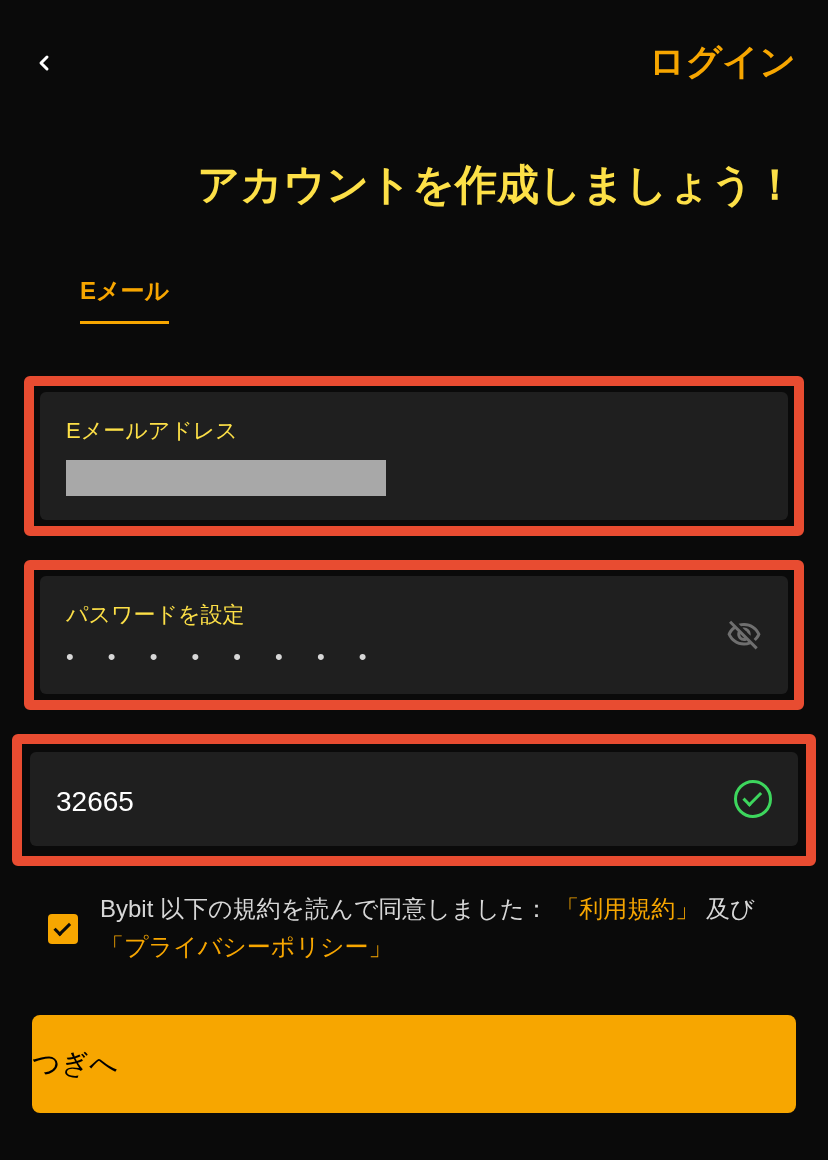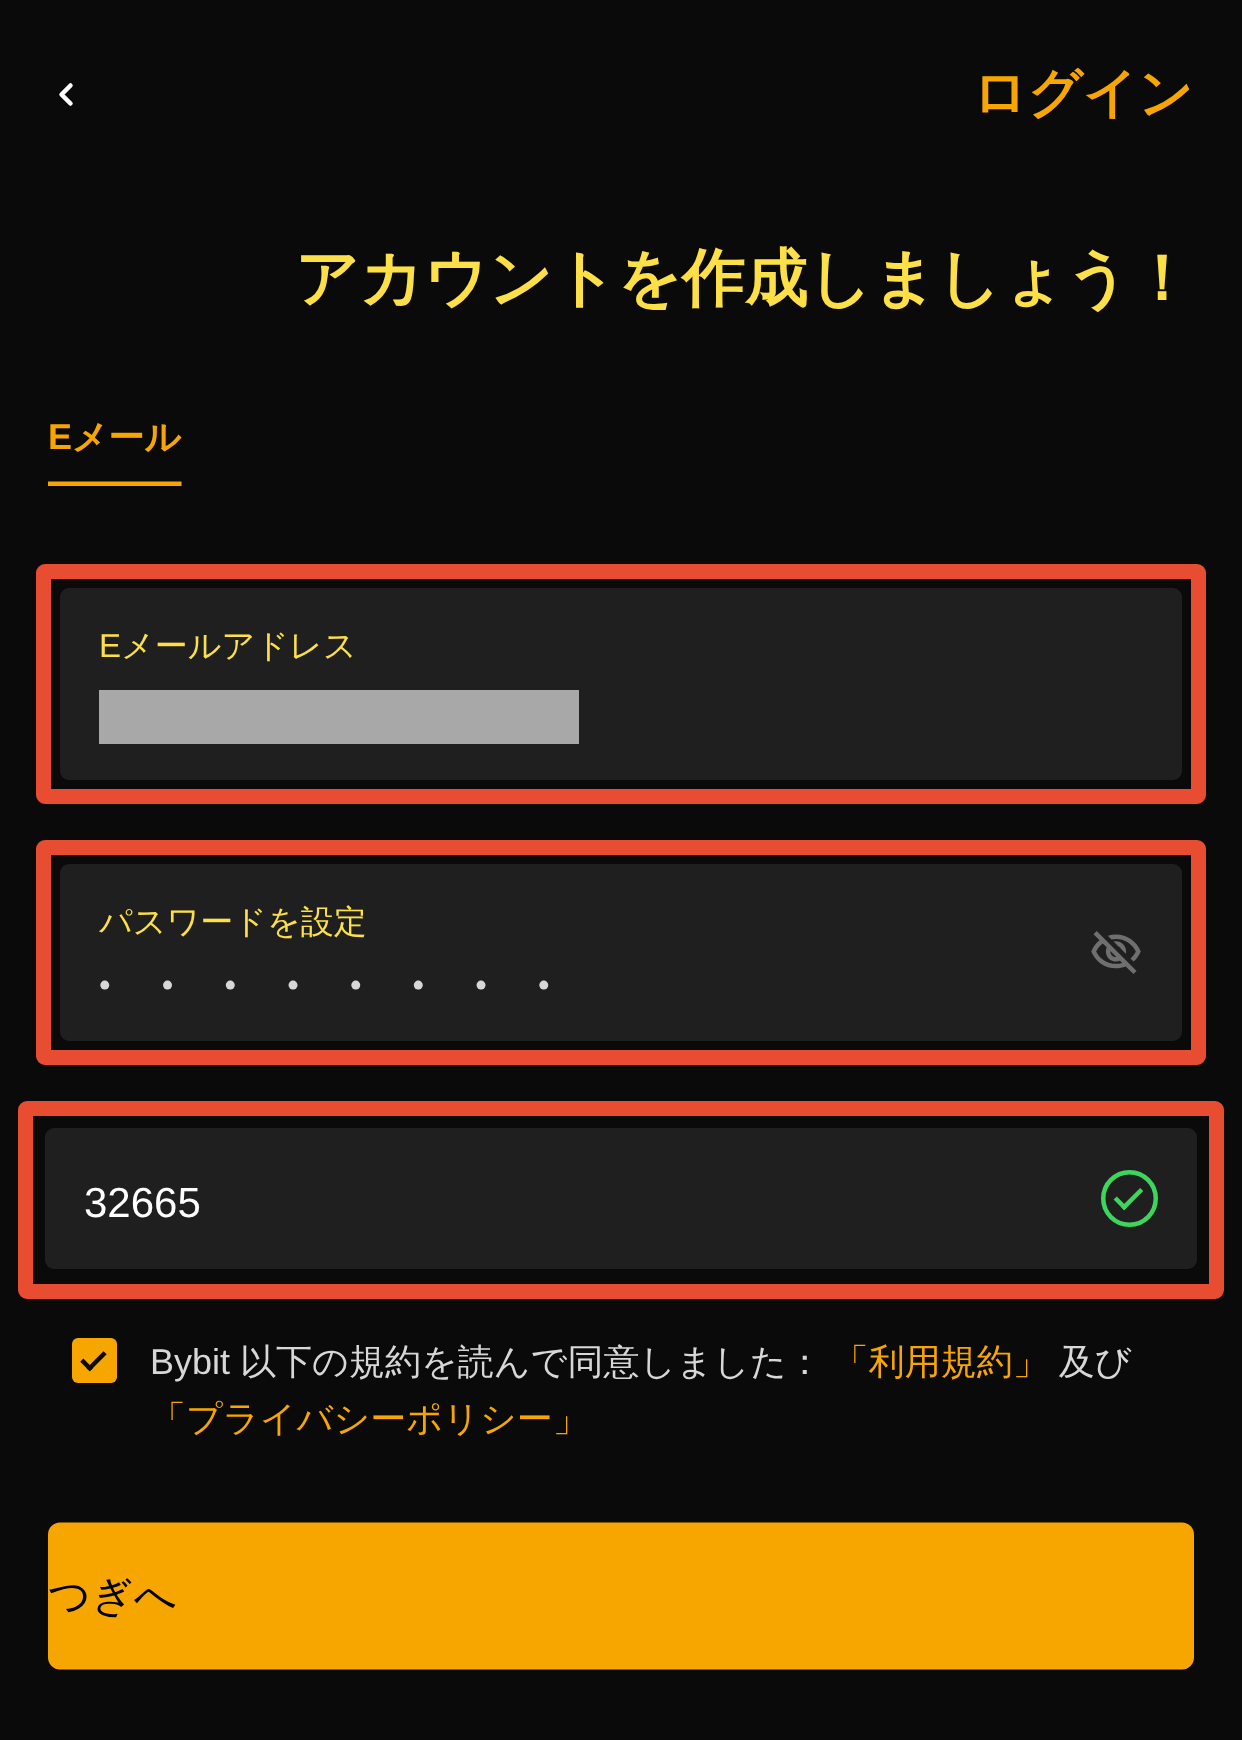--- a/index.html
+++ b/index.html
@@ -36,20 +36,21 @@
       font-size: 42px;
       font-weight: 700;
       color: #fde047;
       padding: 70px 32px 0;
       text-align: right;
     }
     .tabs {
       display: flex;
       gap: 40px;
       padding: 62px 32px 0;
+      margin-left: 48px;
     }
     .tab {
       font-size: 24px;
       font-weight: 700;
       padding-bottom: 14px;
       cursor: pointer;
       color: #ffffff;
     }
     .tab.active {
       color: #f7a600;
@@ -140,21 +141,21 @@
     }
     .check-mark {
       width: 18px;
       height: 10px;
       border-left: 3px solid #3dd65d;
       border-bottom: 3px solid #3dd65d;
       transform: rotate(-45deg) translate(1px, -2px);
     }
     .agreement-row {
       display: flex;
-      align-items: flex-start;
+      align-items: center;
       gap: 22px;
       padding: 24px 48px 0;
     }
     .checkbox {
       width: 30px;
       height: 30px;
       background-color: #f7a600;
       border-radius: 4px;
       display: flex;
       align-items: center;

